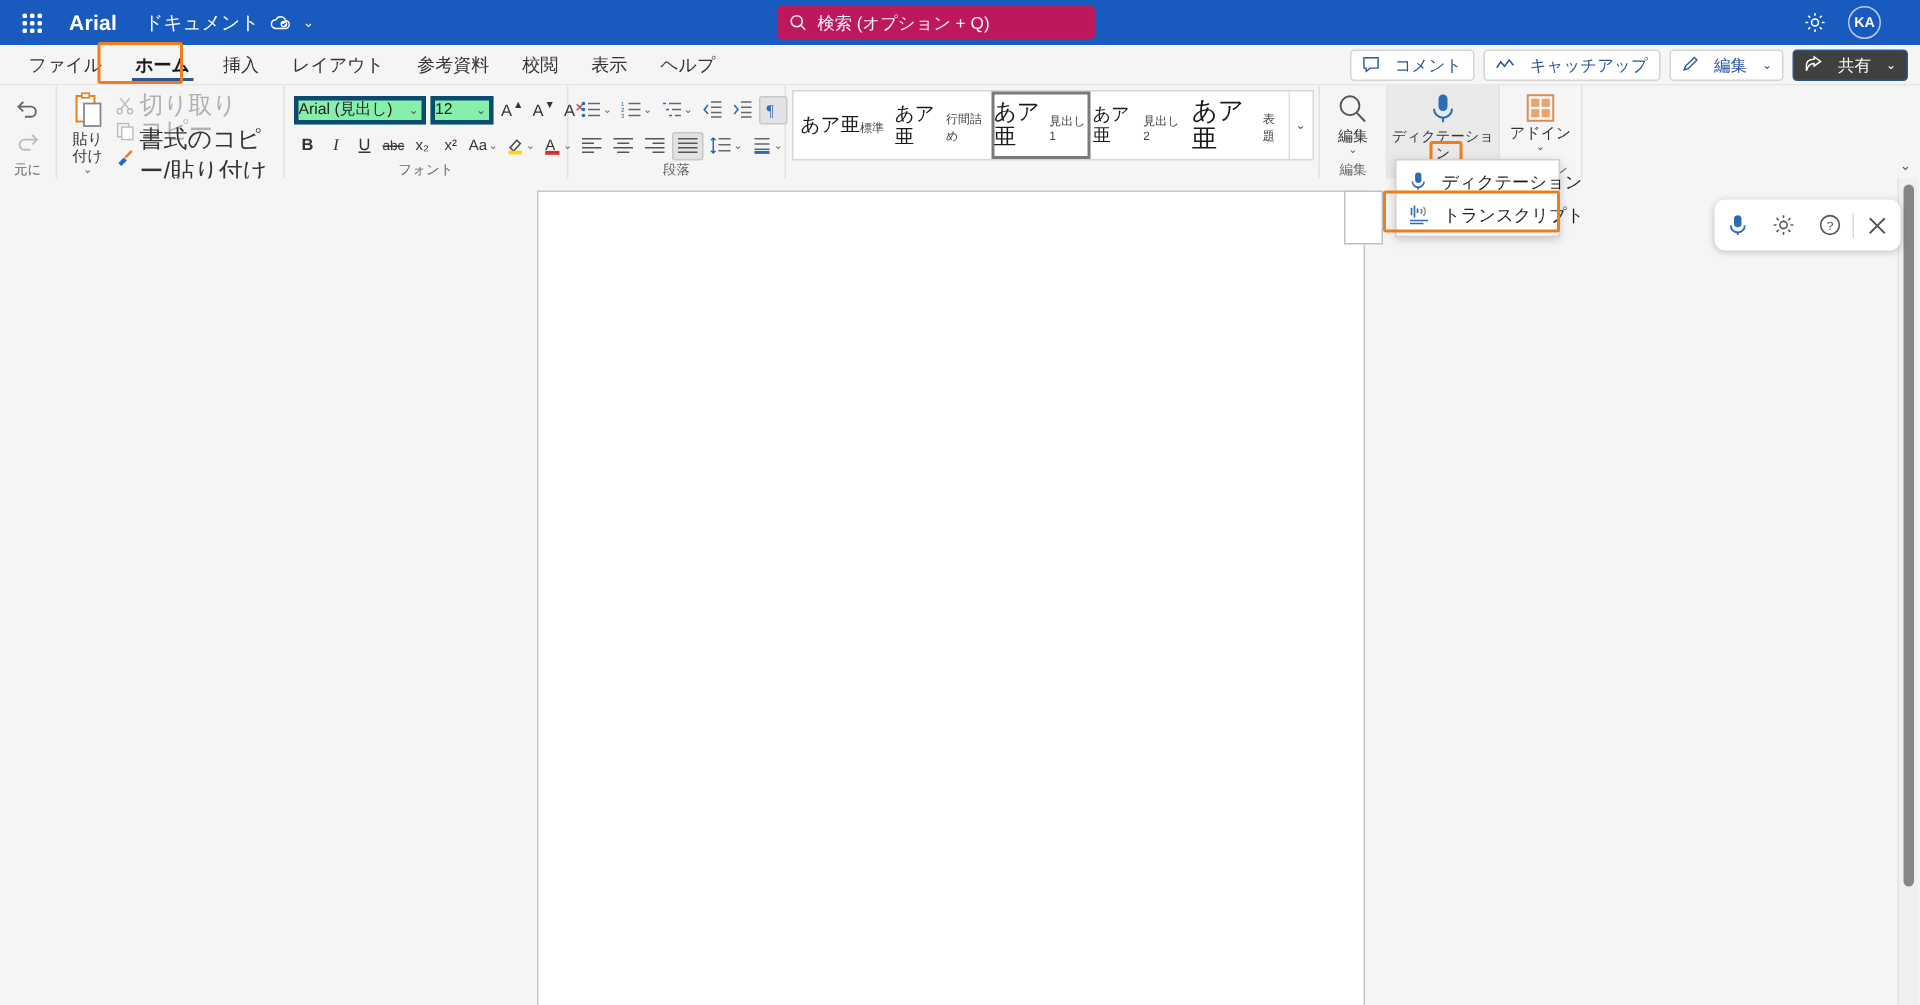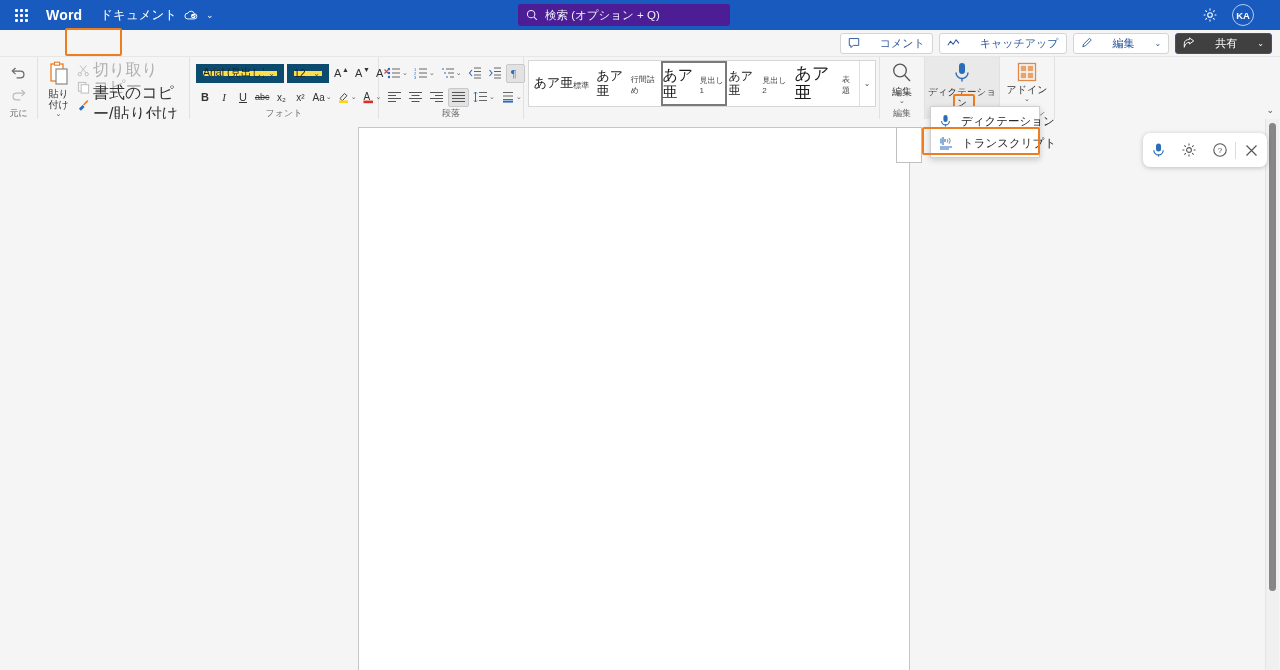--- a/index.html
+++ b/index.html
@@ -45,21 +45,21 @@
     margin-left: 18px;
   }
   .cloud-icon { margin-left: 7px; display:inline-flex; vertical-align: middle;}
   .chev-title { margin-left: 8px; font-size: 9px; opacity: .95; }
   .searchbox {
     position: absolute;
     left: 518px;
     top: 4px;
     width: 212px;
     height: 22px;
-    background: #4c1d95;
+    background: #be185d;
     border-radius: 3px;
     display: flex;
     align-items: center;
     padding: 0 8px;
     font-size: 11.5px;
     color: #eef3fb;
     gap: 7px;
   }
   .tb-right {
     position: absolute;
@@ -118,21 +118,21 @@
     display: flex; align-items: center; gap: 6px;
   }
   .mini-btn {
     height: 21px;
     border: 1px solid #d4d4d4;
     background: #ffffff;
     border-radius: 3px;
     font-size: 11px;
     color: #2b579a;
     display: flex; align-items: center;
-    gap: 20px;
+    gap: 10px;
     padding: 0 7px;
     cursor: pointer;
     white-space: nowrap;
   }
   .mini-btn.primary {
     background: #404040;
     border-color: #2b579a;
     color: #ffffff;
   }
 
@@ -186,22 +186,22 @@
     width: 22px; height: 20px;
     display: flex; align-items: center; justify-content: center;
     cursor: pointer; color: #555;
   }
 
   
   .fontrow1 { display: flex; align-items: center; gap: 3px; height: 20px; }
   .fontrow2 { display: flex; align-items: center; gap: 1px; height: 20px; margin-top: 4px;}
   .combo {
     height: 19px;
-    border: 7px solid #0c4a6e;
-    background: #fde047;
+    border: 3px solid #0c4a6e;
+    background: #86efac;
     font-size: 10.5px;
     display: flex; align-items: center;
     padding: 0 2px 0 0;
     cursor: pointer;
     color: #222;
     justify-content: space-between;
   }
   .combo .cv { white-space: nowrap; overflow: hidden;}
   .combo .ca { font-size: 8px; color: #555; margin-left: 4px;}
   .fbtn {
@@ -350,21 +350,21 @@
     <i></i>
       <i></i>
       <i></i>
       <i></i>
       <i></i>
       <i></i>
       <i></i>
       <i></i>
       <i></i>
   </div>
-  <div class="app-name">Word</div>
+  <div class="app-name">Arial</div>
   <div class="doc-name">ドキュメント</div>
   <span class="cloud-icon i">
     <svg width="14" height="12" viewBox="0 0 16 12">
         <path d="M4.2 10.5h7.3a3 3 0 0 0 .3-6 3.9 3.9 0 0 0-7.3-.6A2.9 2.9 0 0 0 4.2 10.5z" fill="none" stroke="#ffffff" stroke-width="1.1"></path>
         <circle cx="10.6" cy="7.2" r="2.6" fill="#ffffff"></circle>
         <path d="M9.4 7.2l.9.9 1.7-1.8" stroke="#185abd" stroke-width="1" fill="none"></path>
       </svg>
   </span>
   <span class="chev-title">⌄</span>
 
@@ -383,20 +383,46 @@
       <svg width="16" height="16" viewBox="0 0 18 18">
           <circle cx="9" cy="9" r="2.6" fill="none" stroke="#ffffff" stroke-width="1.2"></circle>
           <path d="M9 1.8v2.1M9 14.1v2.1M1.8 9h2.1M14.1 9h2.1M3.9 3.9l1.5 1.5M12.6 12.6l1.5 1.5M14.1 3.9l-1.5 1.5M5.4 12.6l-1.5 1.5" stroke="#ffffff" stroke-width="1.2"></path>
         </svg>
     </span>
     <div class="avatar">KA</div>
   </div>
 </div>
 
 <div class="tabstrip">
+  <div class="tabs">
+    <div class="tab">
+        <span>ファイル</span>
+      </div>
+    <div class="tab active">
+        <span>ホーム</span>
+      </div>
+    <div class="tab">
+        <span>挿入</span>
+      </div>
+    <div class="tab">
+        <span>レイアウト</span>
+      </div>
+    <div class="tab">
+        <span>参考資料</span>
+      </div>
+    <div class="tab">
+        <span>校閲</span>
+      </div>
+    <div class="tab">
+        <span>表示</span>
+      </div>
+    <div class="tab">
+        <span>ヘルプ</span>
+      </div>
+  </div>
 
   <div class="tabstrip-right">
     <div class="mini-btn">
       <span class="i">
           <svg width="12" height="12" viewBox="0 0 14 14">
             <path d="M1.5 1.8h11v8H6.4L3.3 12.3V9.8H1.5z" fill="none" stroke="#2b579a" stroke-width="1.1"></path>
           </svg>
         </span>
       <span>コメント</span>
     </div>

